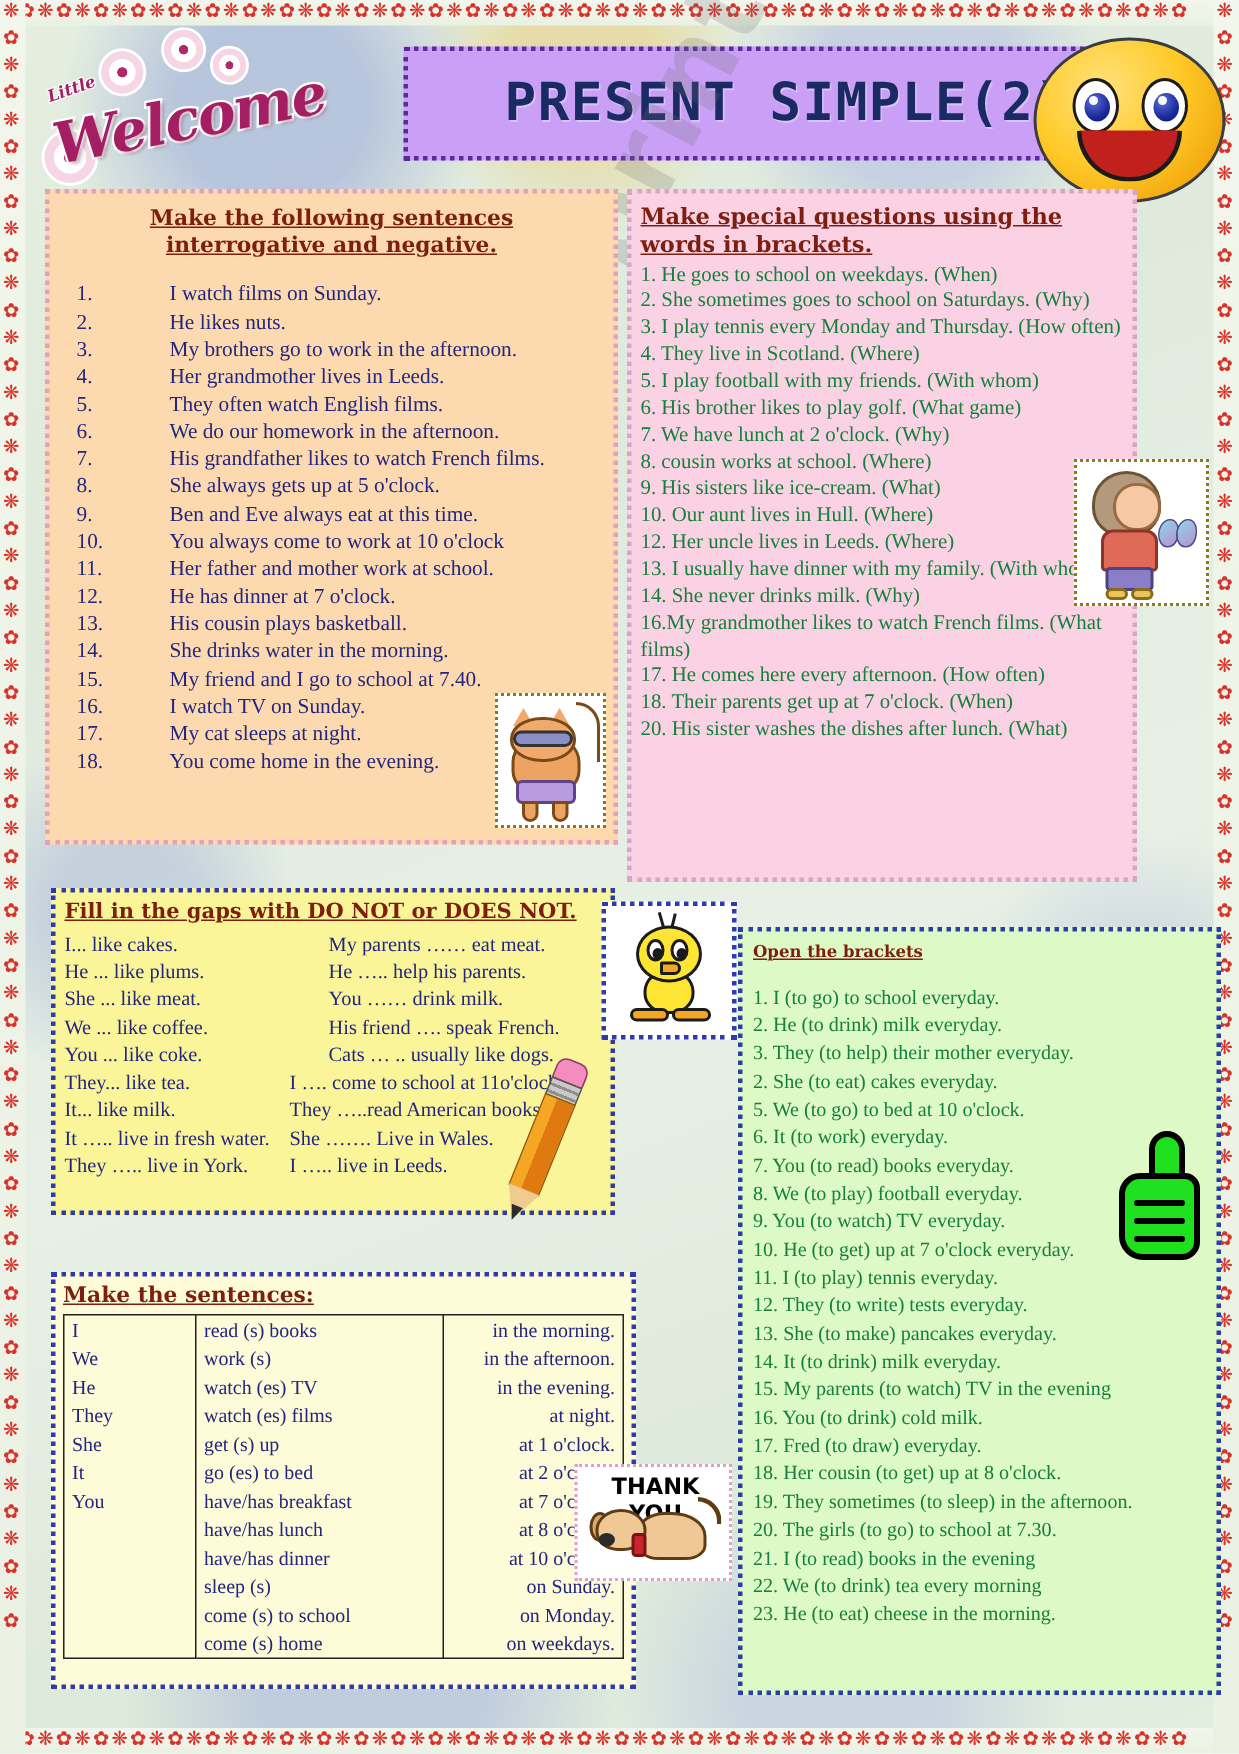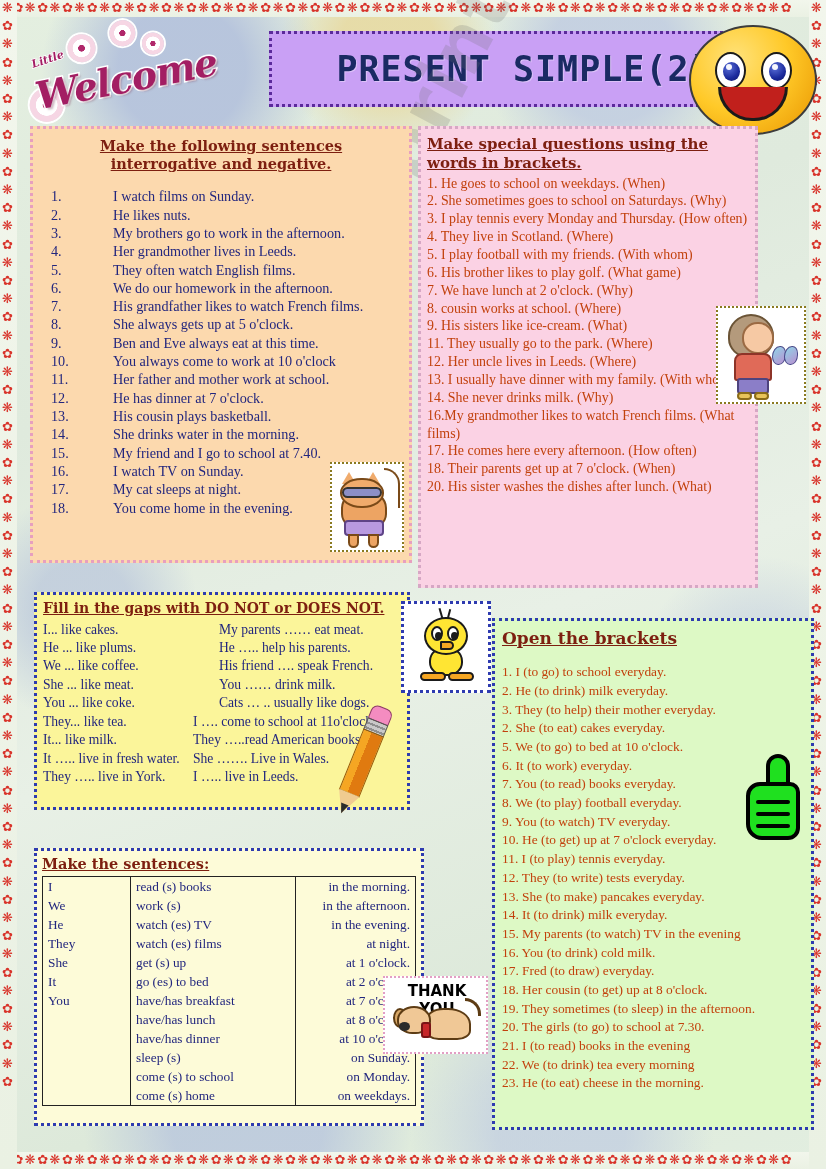--- a/index.html
+++ b/index.html
@@ -112,21 +112,21 @@
                    border:3px solid #1b1b1b; border-top:none;
                    border-radius: 0 0 70px 70px; background:#c1201c; }
 
   
   .box { position:absolute; }
   .box-title {
     color:#7d1f10; font-weight:700; text-decoration:underline;
     font-family:"DejaVu Serif","Liberation Serif", serif;
     font-size:14.5px; line-height:1.25;
   }
-  .sent { color:#c2410c; font-size:14.2px; line-height:1.295; white-space:nowrap; }
+  .sent { color:#15803d; font-size:14.2px; line-height:1.295; white-space:nowrap; }
 
   
   #box-interrogative {
     left:30px; top:126px; width:382px; height:437px;
     background:#fcd9ae; border:3px dotted #e79fbf;
   }
   #box-interrogative .box-title { text-align:center; padding:8px 16px 0; }
   #b1-list { margin-top:14px; padding-left:18px; }
   #b1-list .row { display:flex; color:#22267e; font-size:14.2px; line-height:1.29; }
   #b1-list .num { width:62px; flex:0 0 62px; }
@@ -153,21 +153,21 @@
   .gap-grid .gcol-a { width:176px; flex:0 0 176px; }
   .gap-grid .gcol-b { flex:1 1 auto; }
   .gap-grid .grow.wide .gcol-a { width:150px; flex:0 0 150px; }
 
   
   #box-brackets {
     left:492px; top:618px; width:322px; height:512px;
     background:#ddf9c5; border:3px dotted #2e3bb0;
     padding:7px 4px 0 7px;
   }
-  #box-brackets .box-title { font-size:17px; }
+  #box-brackets .box-title { font-size:11px; }
   #b4-list { margin-top:14px; }
   #b4-list .sent { font-size:13.4px; line-height:1.395; }
 
   
   #box-table {
     left:34px; top:848px; width:390px; height:278px;
     background:#fdfbd8; border:3px dotted #2e3bb0;
     padding:4px 5px;
   }
   #box-table .box-title { font-size:14.5px; }
@@ -431,21 +431,21 @@
     <div id="b2-list">
         <div class="sent">1. He goes to school on weekdays. (When)</div>
         <div class="sent">2. She sometimes goes to school on Saturdays. (Why)</div>
         <div class="sent">3. I play tennis every Monday and Thursday. (How often)</div>
         <div class="sent">4. They live in Scotland. (Where)</div>
         <div class="sent">5. I play football with my friends. (With whom)</div>
         <div class="sent">6. His brother likes to play golf. (What game)</div>
         <div class="sent">7. We have lunch at 2 o'clock. (Why)</div>
         <div class="sent">8. cousin works at school. (Where)</div>
         <div class="sent">9. His sisters like ice-cream. (What)</div>
-        <div class="sent">11. They usually go to the park. (Where)</div>
+        <div class="sent">10. Our aunt lives in Hull. (Where)</div>
         <div class="sent">12. Her uncle lives in Leeds. (Where)</div>
         <div class="sent">13. I usually have dinner with my family. (With whom)</div>
         <div class="sent">14. She never drinks milk. (Why)</div>
         <div class="sent">16.My grandmother likes to watch French films. (What films)</div>
         <div class="sent">17. He comes here every afternoon. (How often)</div>
         <div class="sent">18. Their parents get up at 7 o'clock. (When)</div>
         <div class="sent">20. His sister washes the dishes after lunch. (What)</div>
       </div>
   </div>
 
@@ -454,26 +454,26 @@
     <div class="gap-grid" id="b3-list">
         <div class="grow">
           <span class="gcol-a">I... like cakes.</span>
           <span class="gcol-b">My parents …… eat meat.</span>
         </div>
         <div class="grow">
           <span class="gcol-a">He ... like plums.</span>
           <span class="gcol-b">He ….. help his parents.</span>
         </div>
         <div class="grow">
+          <span class="gcol-a">She ... like meat.</span>
+          <span class="gcol-b">You …… drink milk.</span>
+        </div>
+        <div class="grow">
           <span class="gcol-a">We ... like coffee.</span>
           <span class="gcol-b">His friend …. speak French.</span>
-        </div>
-        <div class="grow">
-          <span class="gcol-a">She ... like meat.</span>
-          <span class="gcol-b">You …… drink milk.</span>
         </div>
         <div class="grow">
           <span class="gcol-a">You ... like coke.</span>
           <span class="gcol-b">Cats … .. usually like dogs.</span>
         </div>
         <div class="grow wide">
           <span class="gcol-a">They... like tea.</span>
           <span class="gcol-b">I …. come to school at 11o'clock.</span>
         </div>
         <div class="grow wide">

